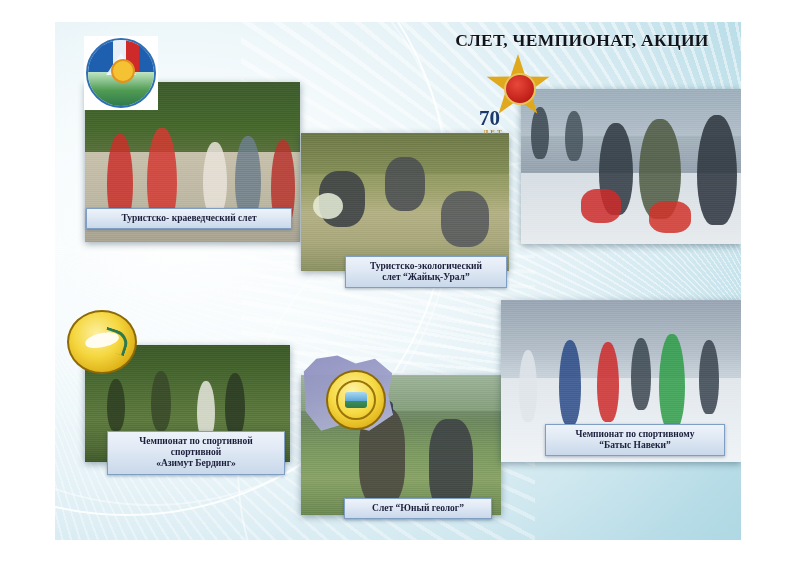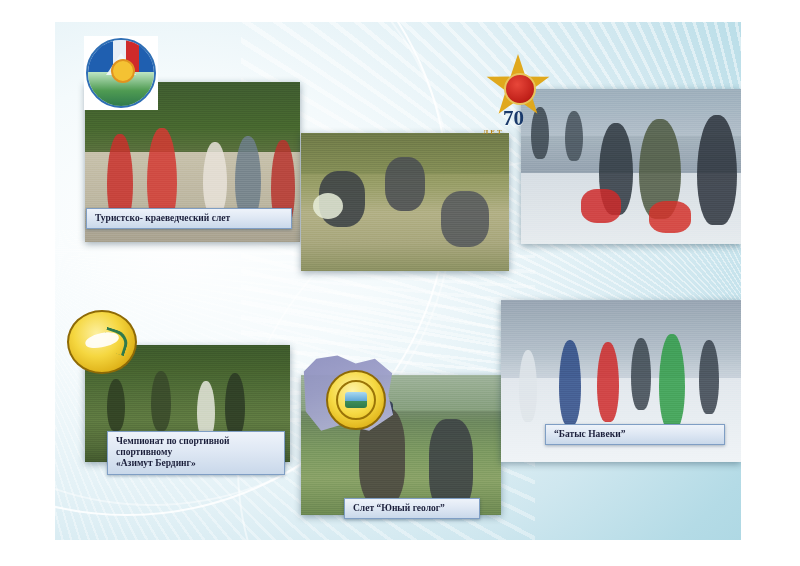--- a/index.html
+++ b/index.html
@@ -70,21 +70,21 @@
   .noise{position:absolute;inset:0;
      background:repeating-linear-gradient(0deg,rgba(0,0,0,.05) 0 1px,rgba(255,255,255,.04) 1px 2px);
      mix-blend-mode:overlay;}
 
   
   .cap{
     position:absolute;z-index:40;
     background:linear-gradient(180deg,#eef3fa 0%,#dfe8f4 45%,#c9d8ea 100%);
     border:1px solid #7f9ec4;
     box-shadow:0 1px 3px rgba(20,50,80,.35);
-    color:#1b1f3b;font-weight:bold;text-align:left;
+    color:#1b1f3b;font-weight:bold;text-align:center;
     font-family:"Liberation Serif", serif;
     line-height:1.18;
     padding:4px 8px;box-sizing:border-box;
   }
 
   
   .logo{position:absolute;z-index:45;}
 
   
   #logo-main{left:29px;top:14px;width:74px;height:74px;background:#ffffff;}
@@ -131,36 +131,37 @@
      border-bottom:33px solid #e0a81c;transform-origin:50% 100%;}
   .star .pt:nth-child(1){transform:translate(-11px,-33px) rotate(0deg);}
   .star .pt:nth-child(2){transform:translate(-11px,-33px) rotate(72deg);}
   .star .pt:nth-child(3){transform:translate(-11px,-33px) rotate(144deg);}
   .star .pt:nth-child(4){transform:translate(-11px,-33px) rotate(216deg);}
   .star .pt:nth-child(5){transform:translate(-11px,-33px) rotate(288deg);}
   .star .core{position:absolute;left:50%;top:50%;width:28px;height:28px;margin-left:-14px;margin-top:-14px;
      border-radius:50%;background:radial-gradient(circle at 40% 34%,#e8473a 0%,#bf1f18 70%,#8d120d 100%);
      border:2px solid #e8c45a;}
   #logo-star .yr{position:absolute;left:2px;top:52px;font-size:21px;font-weight:bold;color:#1a3a6b;
-     font-family:"Liberation Serif", serif;text-shadow:0 1px 0 rgba(255,255,255,.7);margin-left:24px;}
+     font-family:"Liberation Serif", serif;text-shadow:0 1px 0 rgba(255,255,255,.7);}
   #logo-star .yl{position:absolute;left:6px;top:74px;font-size:7px;font-weight:bold;color:#b8891a;
      letter-spacing:2px;font-family:"Liberation Serif", serif;}
 </style>
 </head>
 <body>
 
 <div id="page">
   <div id="slide">
 
     <div class="fan"></div>
     <div class="fan2"></div>
     <div class="arc arcA"></div>
     <div class="arc arcB"></div>
     <div class="arc arcC"></div>
 
+    <div id="title">СЛЕТ, ЧЕМПИОНАТ, АКЦИИ</div>
 
     <div class="photo ph1" style="left:30px;top:60px;width:215px;height:160px;">
       <div style="position:absolute;left:0;right:0;top:0;height:46%;background:linear-gradient(180deg,#3f5c30 0%,#47682f 60%,#5d7340 100%);"></div>
       <div style="position:absolute;left:0;right:0;bottom:0;height:56%;background:linear-gradient(180deg,#c8c2ac 0%,#bdb7a2 60%,#a9a391 100%);"></div>
       <div class="fig" style="left:22px;top:52px;width:26px;height:92px;background:#c9302c;"></div>
       <div class="fig" style="left:62px;top:46px;width:30px;height:100px;background:#d43a33;"></div>
       <div class="fig" style="left:118px;top:60px;width:24px;height:74px;background:#e9e3da;"></div>
       <div class="fig" style="left:150px;top:54px;width:26px;height:84px;background:#6f7f8c;"></div>
       <div class="fig" style="left:186px;top:58px;width:24px;height:88px;background:#b8342e;"></div>
       <div class="noise"></div>
@@ -250,30 +251,35 @@
         <div class="core"></div>
       </div>
       <div class="yr">70</div>
       <div class="yl">ЛЕТ</div>
     </div>
 
     <div class="cap" style="left:31px;top:186px;width:206px;font-size:9.5px;">
       <div>Туристско- краеведческий  слет</div>
     </div>
 
+    <div class="cap" style="left:290px;top:234px;width:162px;font-size:9.5px;">
+      <div>Туристско-экологический</div>
+      <div>слет “Жайық-Урал”</div>
+    </div>
 
 
     <div class="cap" style="left:52px;top:409px;width:178px;font-size:9.5px;">
       <div>Чемпионат по спортивной</div>
-      <div>спортивному</div>
+      <div>спортивной</div>
       <div>«Азимут Бердинг»</div>
     </div>
 
-    <div class="cap" style="left:289px;top:476px;width:136px;font-size:9.5px;">
+    <div class="cap" style="left:289px;top:476px;width:148px;font-size:9.5px;">
       <div>Слет “Юный геолог”</div>
     </div>
 
     <div class="cap" style="left:490px;top:402px;width:180px;font-size:9.5px;">
+      <div>Чемпионат по спортивному</div>
       <div>“Батыс Навеки”</div>
     </div>
 
   </div>
 </div>
 
 </body></html>

